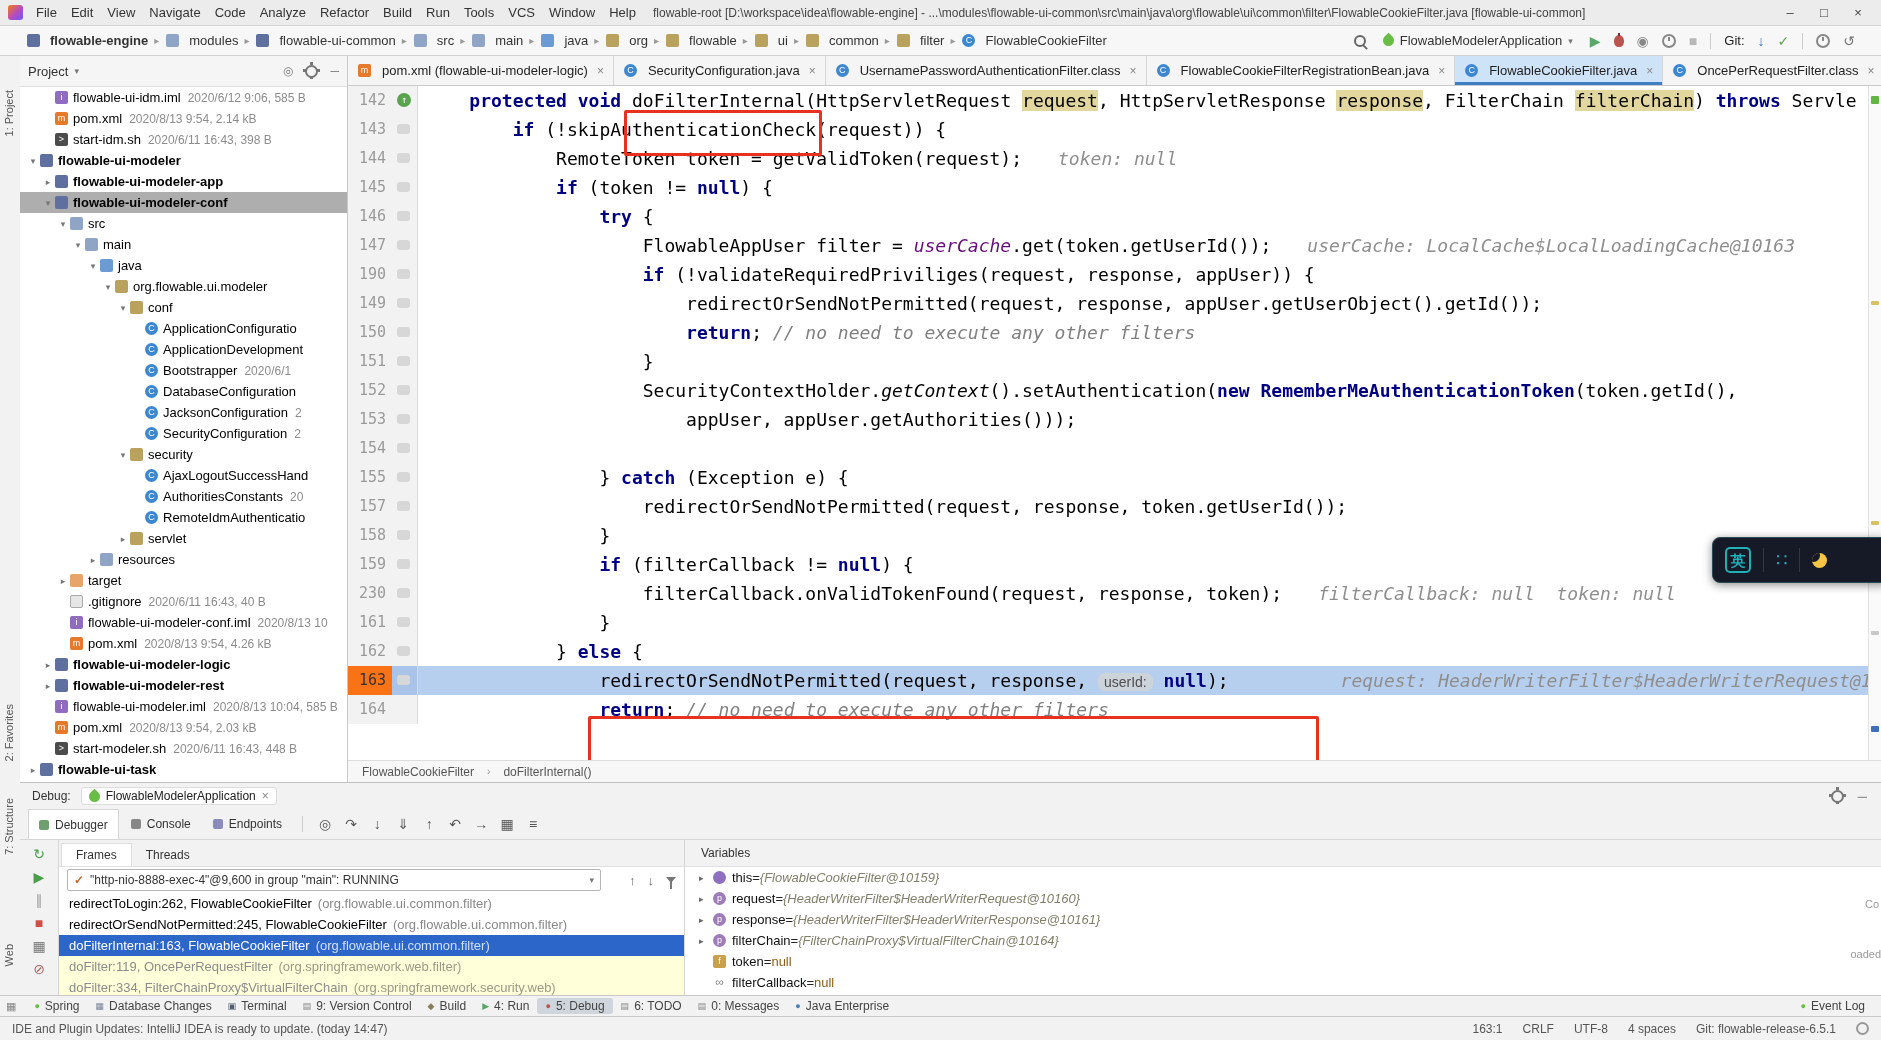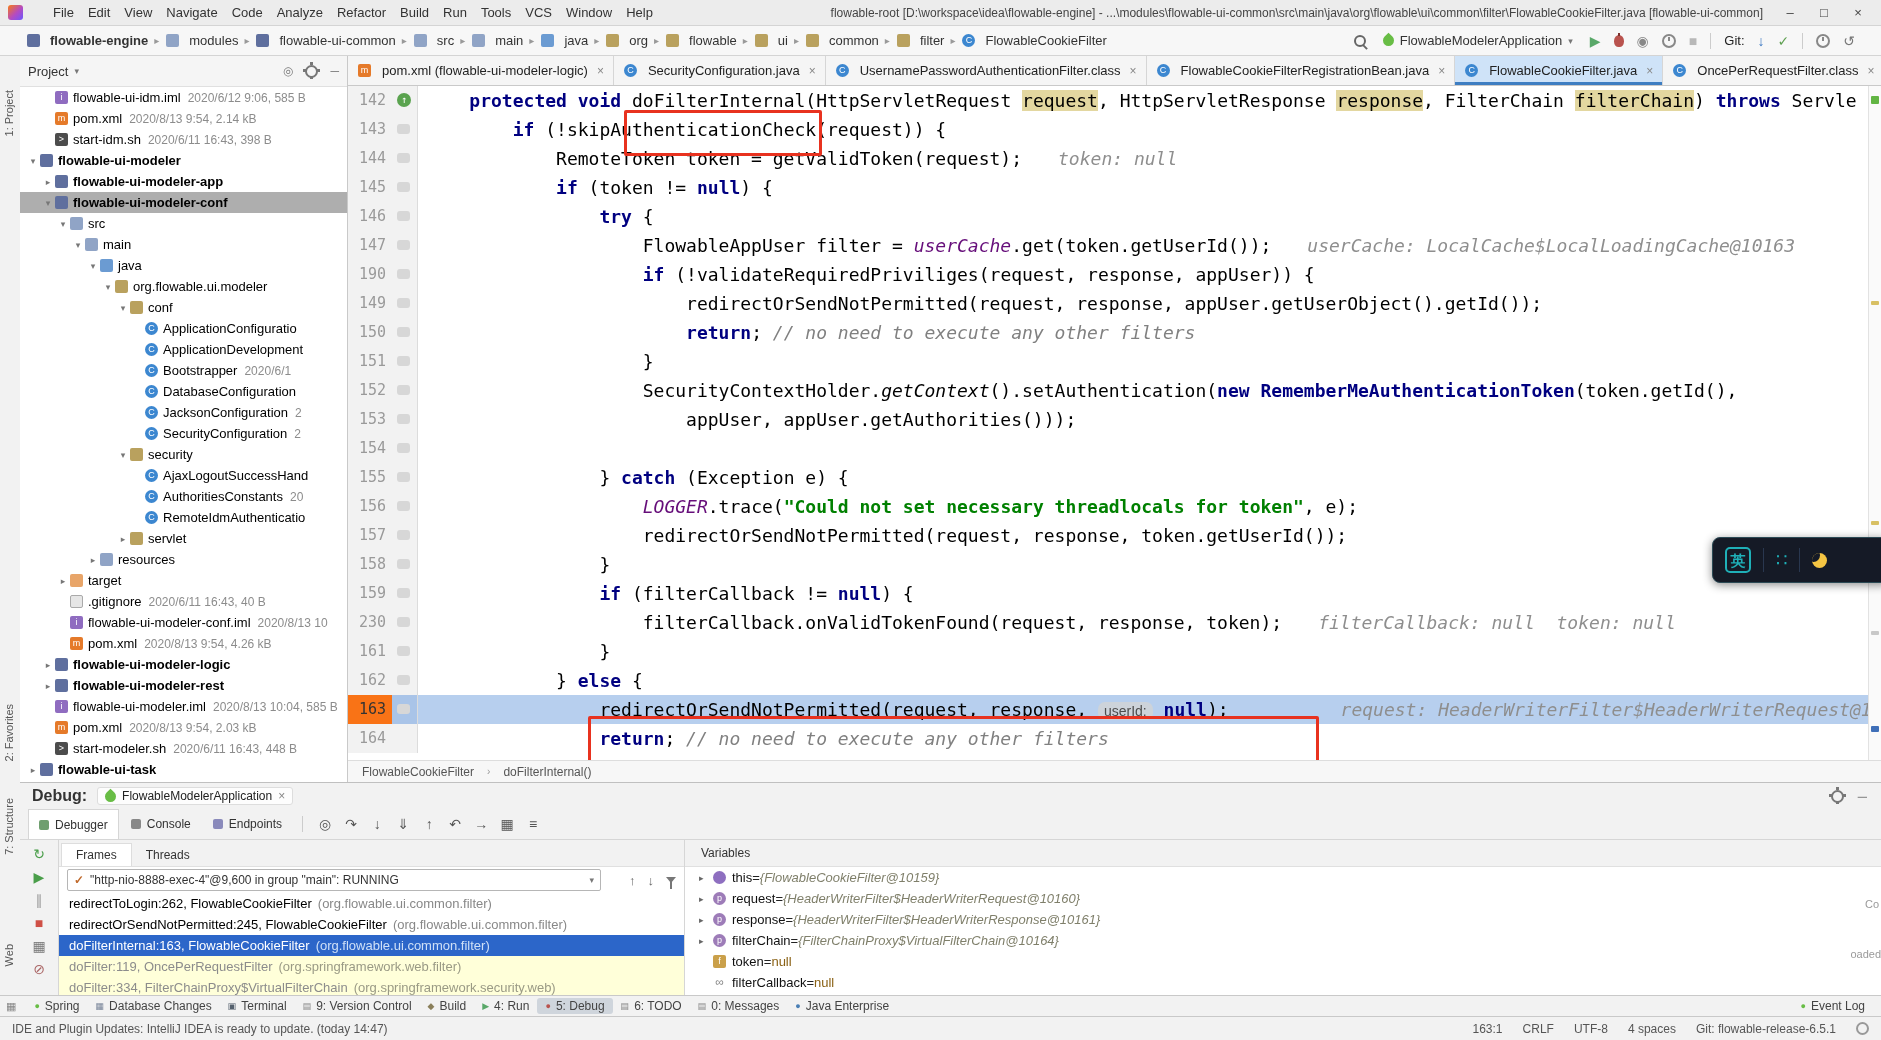--- a/index.html
+++ b/index.html
@@ -4,21 +4,21 @@
 <style>
   html,body{margin:0;padding:0}
   body{width:1881px;height:1040px;overflow:hidden;position:relative;background:#fff;
        font-family:"Liberation Sans",sans-serif;font-size:13px;color:#222}
   
   #titlebar{left:0;top:0;width:1881px;height:26px;background:#ececec;border-bottom:1px solid #d4d4d4;
             display:flex;align-items:center;padding:0 6px;box-sizing:border-box;position:absolute}
   #app-icon{width:15px;height:15px;border-radius:3px;margin:0 6px 0 2px;
             background:linear-gradient(135deg,#f97a12,#b44bc2 55%,#6b57ff)}
   .mi{padding:2px 7px;font-size:13px;color:#333;white-space:nowrap}
-  #win-title{flex:1;text-align:right;font-size:12px;color:#444;white-space:nowrap;overflow:hidden;padding:0 10px}
+  #win-title{flex:1;text-align:left;font-size:12px;color:#444;white-space:nowrap;overflow:hidden;padding:0 10px}
   .wc{width:34px;text-align:center;color:#444;font-size:13px}
   
   #navbar{left:0;top:26px;width:1881px;height:30px;background:#f7f7f7;border-bottom:1px solid #d4d4d4;
           display:flex;align-items:center;padding-left:26px;box-sizing:border-box;position:absolute}
   #crumbs{display:flex;align-items:center;white-space:nowrap}
   .crumb{display:flex;align-items:center;gap:5px;font-size:13px;color:#333}
   .crumb.b{font-weight:bold}
   .csep{color:#999;font-size:10px;margin:0 6px}
   #nav-right{margin-left:auto;display:flex;align-items:center;gap:13px;padding-right:26px}
   .nico{font-size:14px;line-height:14px}
@@ -103,21 +103,21 @@
   #stripe{position:absolute;right:0;top:0;width:12px;height:674px;background:#fafafa;border-left:1px solid #e2e2e2}
   .smark{position:absolute;left:2px;width:8px;border-radius:1px}
   
   #ed-crumb{left:348px;top:760px;width:1533px;height:22px;background:#f7f7f7;border-top:1px solid #ddd;
             position:absolute;display:flex;align-items:center;gap:7px;padding-left:14px;box-sizing:border-box;
             font-size:12px;color:#555}
   
   #debugwin{left:20px;top:782px;width:1861px;height:213px;background:#f2f2f2;border-top:1px solid #c0c0c0;
             position:absolute;box-sizing:border-box}
   #dbg-header{height:26px;display:flex;align-items:center;padding-left:12px;gap:10px}
-  #dbg-header .dhl{font-size:16px;font-weight:bold;color:#333}
+  #dbg-header .dhl{font-size:12px;font-weight:normal;color:#333}
   #dbg-session{display:flex;align-items:center;gap:6px;font-size:12px;color:#222;background:#fdfdfd;
                border:1px solid #ddd;border-radius:3px;padding:1px 7px}
   #dbg-hicons{margin-left:auto;display:flex;gap:14px;align-items:center;padding-right:14px;color:#777}
   #dbg-tabsrow{height:30px;display:flex;align-items:center;padding-left:8px;border-bottom:1px solid #d6d6d6;gap:2px}
   .dtab{display:flex;align-items:center;gap:6px;padding:0 10px;height:29px;font-size:12px;color:#333}
   .dtab.active{background:#fff;border:1px solid #d6d6d6;border-bottom:none}
   .dtico{width:10px;height:10px;border-radius:2px}
   .stepico{width:24px;text-align:center;color:#555;font-size:14px}
   #dbg-body{position:absolute;left:0;top:57px;right:0;bottom:0;display:flex}
   #dbg-strip{width:38px;background:#f2f2f2;border-right:1px solid #d6d6d6;display:flex;flex-direction:column;
@@ -177,21 +177,21 @@
   #ime-dots{color:#1fb0b8;font-size:18px}
   .imesep{width:1px;height:24px;background:#29374f}
   .moon{width:15px;height:15px;border-radius:50%;background:#f5c543;position:relative;overflow:hidden;display:inline-block}
   .moon::after{content:"";position:absolute;left:-5px;top:-4px;width:13px;height:13px;border-radius:50%;background:#151a26}
 </style>
 </head>
 <body>
 
 <div id="titlebar">
   <span id="app-icon"></span>
-  <div id="menus" style="display: flex; margin-left: 17px;">
+  <div id="menus" style="display: flex;">
       <span class="mi">File</span>
       <span class="mi">Edit</span>
       <span class="mi">View</span>
       <span class="mi">Navigate</span>
       <span class="mi">Code</span>
       <span class="mi">Analyze</span>
       <span class="mi">Refactor</span>
       <span class="mi">Build</span>
       <span class="mi">Run</span>
       <span class="mi">Tools</span>
@@ -532,21 +532,20 @@
       <div class="cl"><span class="gn">146</span><span class="gm"><span class="gsq"></span></span><span class="ct"><span class="s-p">                </span><span class="s-k">try</span><span class="s-p"> {</span></span></div>
       <div class="cl"><span class="gn">147</span><span class="gm"><span class="gsq"></span></span><span class="ct"><span class="s-p">                    FlowableAppUser filter = </span><span class="s-fld">userCache</span><span class="s-p">.get(token.getUserId());</span><span class="s-dbg">userCache: LocalCache$LocalLoadingCache@10163</span></span></div>
       <div class="cl"><span class="gn">190</span><span class="gm"><span class="gsq"></span></span><span class="ct"><span class="s-p">                    </span><span class="s-k">if</span><span class="s-p"> (!validateRequiredPriviliges(request, response, appUser)) {</span></span></div>
       <div class="cl"><span class="gn">149</span><span class="gm"><span class="gsq"></span></span><span class="ct"><span class="s-p">                        redirectOrSendNotPermitted(request, response, appUser.getUserObject().getId());</span></span></div>
       <div class="cl"><span class="gn">150</span><span class="gm"><span class="gsq"></span></span><span class="ct"><span class="s-p">                        </span><span class="s-k">return</span><span class="s-p">;</span><span class="s-c"> // no need to execute any other filters</span></span></div>
       <div class="cl"><span class="gn">151</span><span class="gm"><span class="gsq"></span></span><span class="ct"><span class="s-p">                    }</span></span></div>
       <div class="cl"><span class="gn">152</span><span class="gm"><span class="gsq"></span></span><span class="ct"><span class="s-p">                    SecurityContextHolder.</span><span class="s-itl">getContext</span><span class="s-p">().setAuthentication(</span><span class="s-k">new</span><span class="s-p"> </span><span class="s-ctor">RememberMeAuthenticationToken</span><span class="s-p">(token.getId(),</span></span></div>
       <div class="cl"><span class="gn">153</span><span class="gm"><span class="gsq"></span></span><span class="ct"><span class="s-p">                        appUser, appUser.getAuthorities()));</span></span></div>
       <div class="cl"><span class="gn">154</span><span class="gm"><span class="gsq"></span></span><span class="ct"></span></div>
       <div class="cl"><span class="gn">155</span><span class="gm"><span class="gsq"></span></span><span class="ct"><span class="s-p">                } </span><span class="s-k">catch</span><span class="s-p"> (Exception e) {</span></span></div>
-      <div class="cl"><span class="gn">156</span><span class="gm"><span class="gsq"></span></span><span class="ct"><span class="s-p">                    </span><span class="s-fld">LOGGER</span><span class="s-p">.trace(</span><span class="s-s">"Could not set necessary threadlocals for token"</span><span class="s-p">, e);</span></span></div>
       <div class="cl"><span class="gn">157</span><span class="gm"><span class="gsq"></span></span><span class="ct"><span class="s-p">                    redirectOrSendNotPermitted(request, response, token.getUserId());</span></span></div>
       <div class="cl"><span class="gn">158</span><span class="gm"><span class="gsq"></span></span><span class="ct"><span class="s-p">                }</span></span></div>
       <div class="cl"><span class="gn">159</span><span class="gm"><span class="gsq"></span></span><span class="ct"><span class="s-p">                </span><span class="s-k">if</span><span class="s-p"> (filterCallback != </span><span class="s-k">null</span><span class="s-p">) {</span></span></div>
       <div class="cl"><span class="gn">230</span><span class="gm"><span class="gsq"></span></span><span class="ct"><span class="s-p">                    filterCallback.onValidTokenFound(request, response, token);</span><span class="s-dbg">filterCallback: null  token: null</span></span></div>
       <div class="cl"><span class="gn">161</span><span class="gm"><span class="gsq"></span></span><span class="ct"><span class="s-p">                }</span></span></div>
       <div class="cl"><span class="gn">162</span><span class="gm"><span class="gsq"></span></span><span class="ct"><span class="s-p">            } </span><span class="s-k">else</span><span class="s-p"> {</span></span></div>
       <div class="cl cur"><span class="gn">163</span><span class="gm"><span class="gsq"></span></span><span class="ct"><span class="s-p">                redirectOrSendNotPermitted(request, response, </span><span class="s-hint">userId:</span><span class="s-p"> </span><span class="s-k">null</span><span class="s-p">);</span><span class="s-dbg">request: HeaderWriterFilter$HeaderWriterRequest@10160</span></span></div>
       <div class="cl"><span class="gn">164</span><span class="gm"></span><span class="ct"><span class="s-p">                </span><span class="s-k">return</span><span class="s-p">;</span><span class="s-c"> // no need to execute any other filters</span></span></div>
     </div>
   <div id="overlays">

